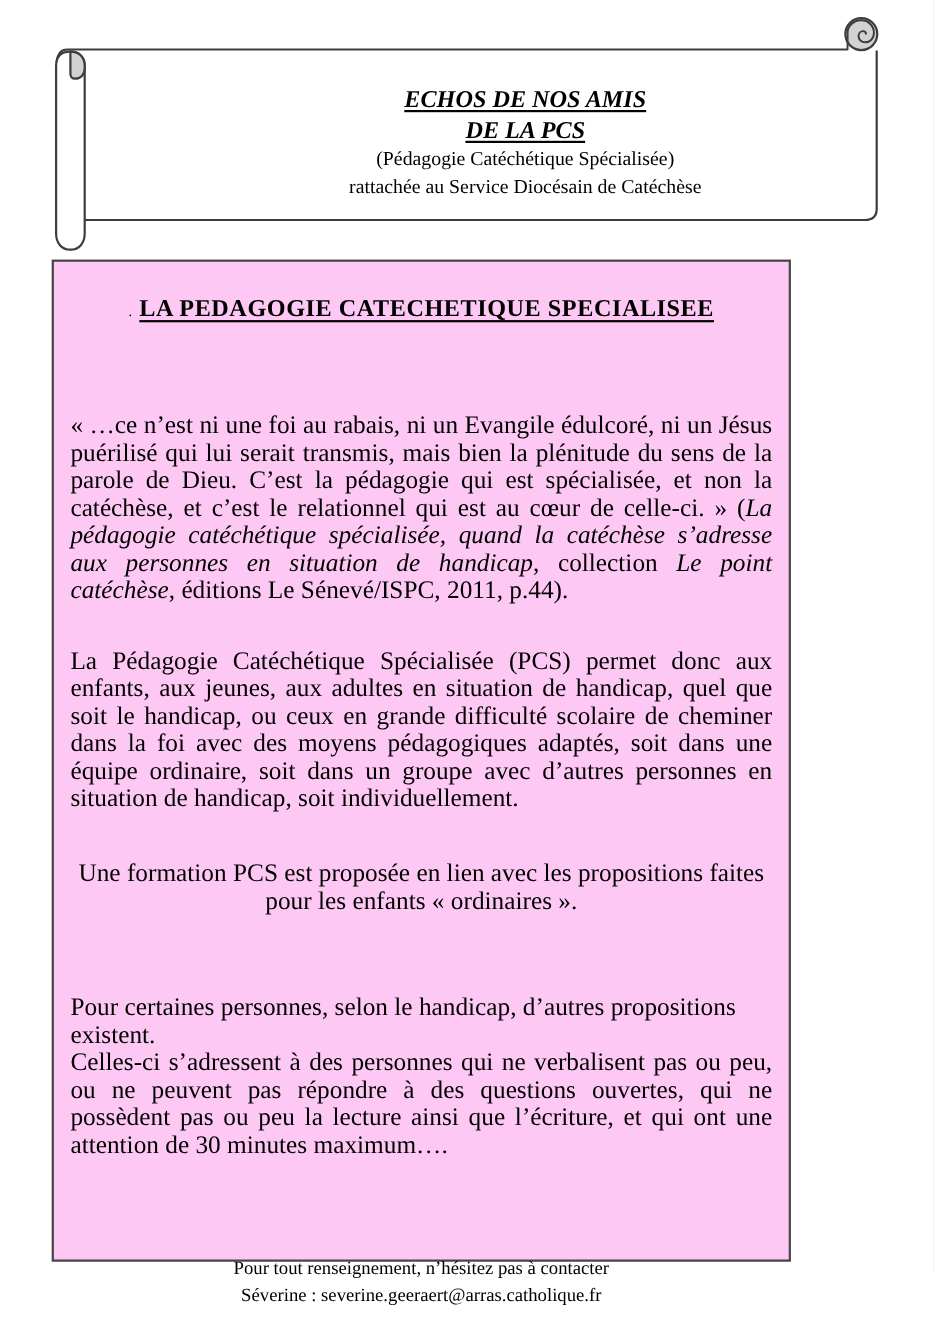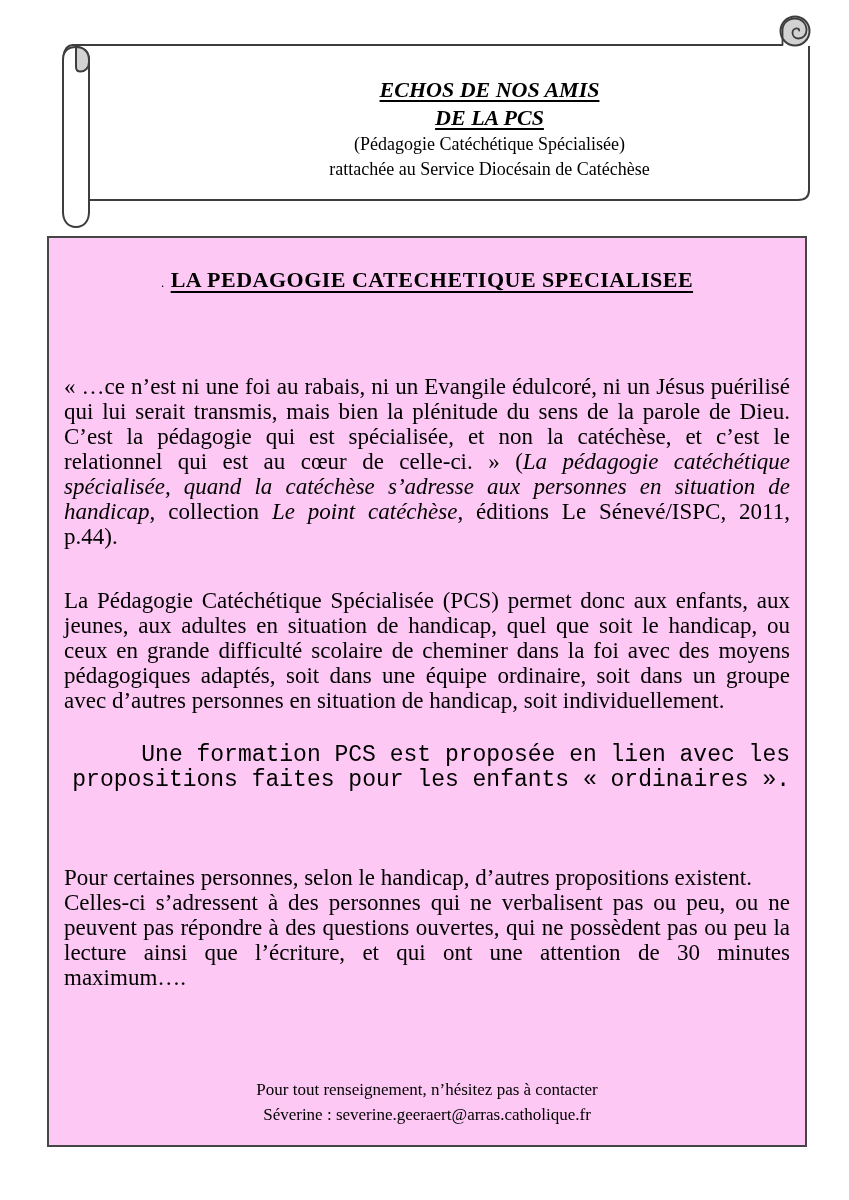--- a/index.html
+++ b/index.html
@@ -15,21 +15,21 @@
   .page{
     position:relative;
     width:849px;height:1200px;
     margin:0 auto;
     background:#ffffff;
     overflow:hidden;
     font-family:"Liberation Serif","DejaVu Serif",serif;
     color:var(--text-color);
   }
   
-  .banner{position:absolute;left:12px;top:0;width:788px;height:240px;}
+  .banner{position:absolute;left:0;top:0;width:788px;height:240px;}
   .banner svg{position:absolute;left:40px;top:13px;}
   .scroll-stroke{fill:none;stroke:var(--scroll-stroke);stroke-width:2;}
   .scroll-fill{fill:var(--scroll-fill);stroke:none;}
   .scroll-body{fill:var(--scroll-fill);stroke:var(--scroll-stroke);stroke-width:2;}
   .scroll-curl{fill:var(--scroll-curl-fill);stroke:var(--scroll-stroke);stroke-width:2;}
   .scroll-spiral{fill:none;stroke:var(--scroll-stroke);stroke-width:1.8;stroke-linecap:round;}
   .banner-text{
     position:absolute;left:118px;top:76px;width:719px;
     text-align:center;
   }
@@ -38,21 +38,21 @@
     line-height:28px;
     text-decoration:underline;
     text-decoration-thickness:2px;
     text-underline-offset:3px;
   }
   .banner-subtitle{font-size:18px;line-height:25px;}
   .banner-subtitle:first-of-type{margin-top:10px;}
   
   .pink-box{
     position:absolute;left:47px;top:236px;
-    width:760px;height:911px;
+    width:672px;height:911px;
     background:var(--box-fill);
     border:2px solid var(--box-border);
     padding:0 15px;
   }
   .box-heading{
     margin-top:28px;
     text-align:center;
     font-size:22px;font-weight:bold;
     line-height:28px;
     letter-spacing:0.5px;
@@ -64,21 +64,21 @@
     text-underline-offset:4px;
   }
   .para{
     font-size:23px;line-height:25px;
     text-align:justify;
   }
   .para .italic{font-style:italic;}
   .para .own-line{display:block;text-align:left;}
   .p-quote{margin-top:77px;}
   .p-definition{margin-top:39px;font-family:Liberation Serif, serif;}
-  .p-formation{margin-top:30px;text-align:right;font-family:Liberation Mono, monospace;}
+  .p-formation{margin-top:43px;text-align:center;}
   .p-propositions{margin-top:72px;}
   .p-ados{margin-top:42px;}
   .contact{
     margin-top:87px;
     font-size:17px;line-height:25px;
     text-align:center;
   }
 </style>
 </head>
 <body>

